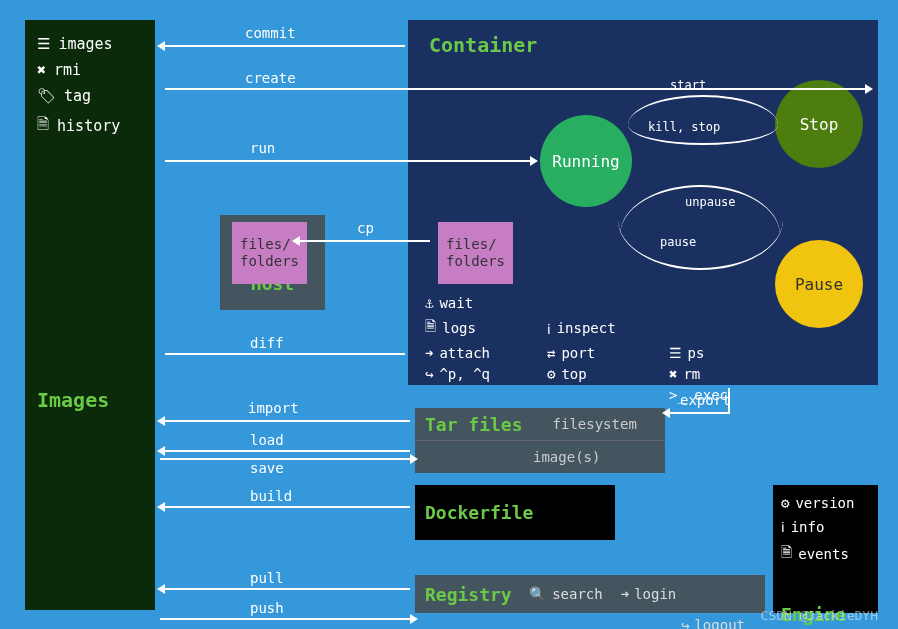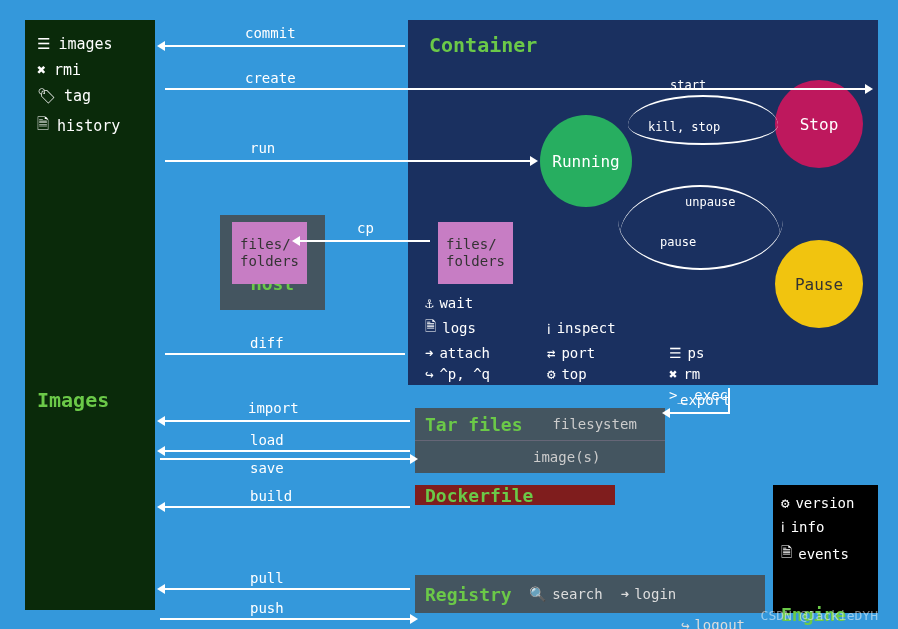--- a/index.html
+++ b/index.html
@@ -77,22 +77,22 @@
     top: 408px;
     width: 250px;
     height: 65px;
     background: #445560;
   }
   .dockerfile-box {
     position: absolute;
     left: 415px;
     top: 485px;
     width: 200px;
-    height: 20px;
-    background: #7f1d1d;
+    height: 55px;
+    background: #000000;
     display: flex;
     align-items: center;
     padding-left: 10px;
   }
   .registry-box {
     position: absolute;
     left: 415px;
     top: 575px;
     width: 350px;
     height: 38px;
@@ -132,21 +132,21 @@
     top: 115px;
     width: 92px;
     height: 92px;
     background: #27ae60;
   }
   .stop-circle {
     right: 35px;
     top: 80px;
     width: 88px;
     height: 88px;
-    background: #be185d;
+    background: #4d7c0f;
     align-items: center;
   }
   .pause-circle {
     right: 35px;
     top: 240px;
     width: 88px;
     height: 88px;
     background: #f1c40f;
     color: #333;
   }

